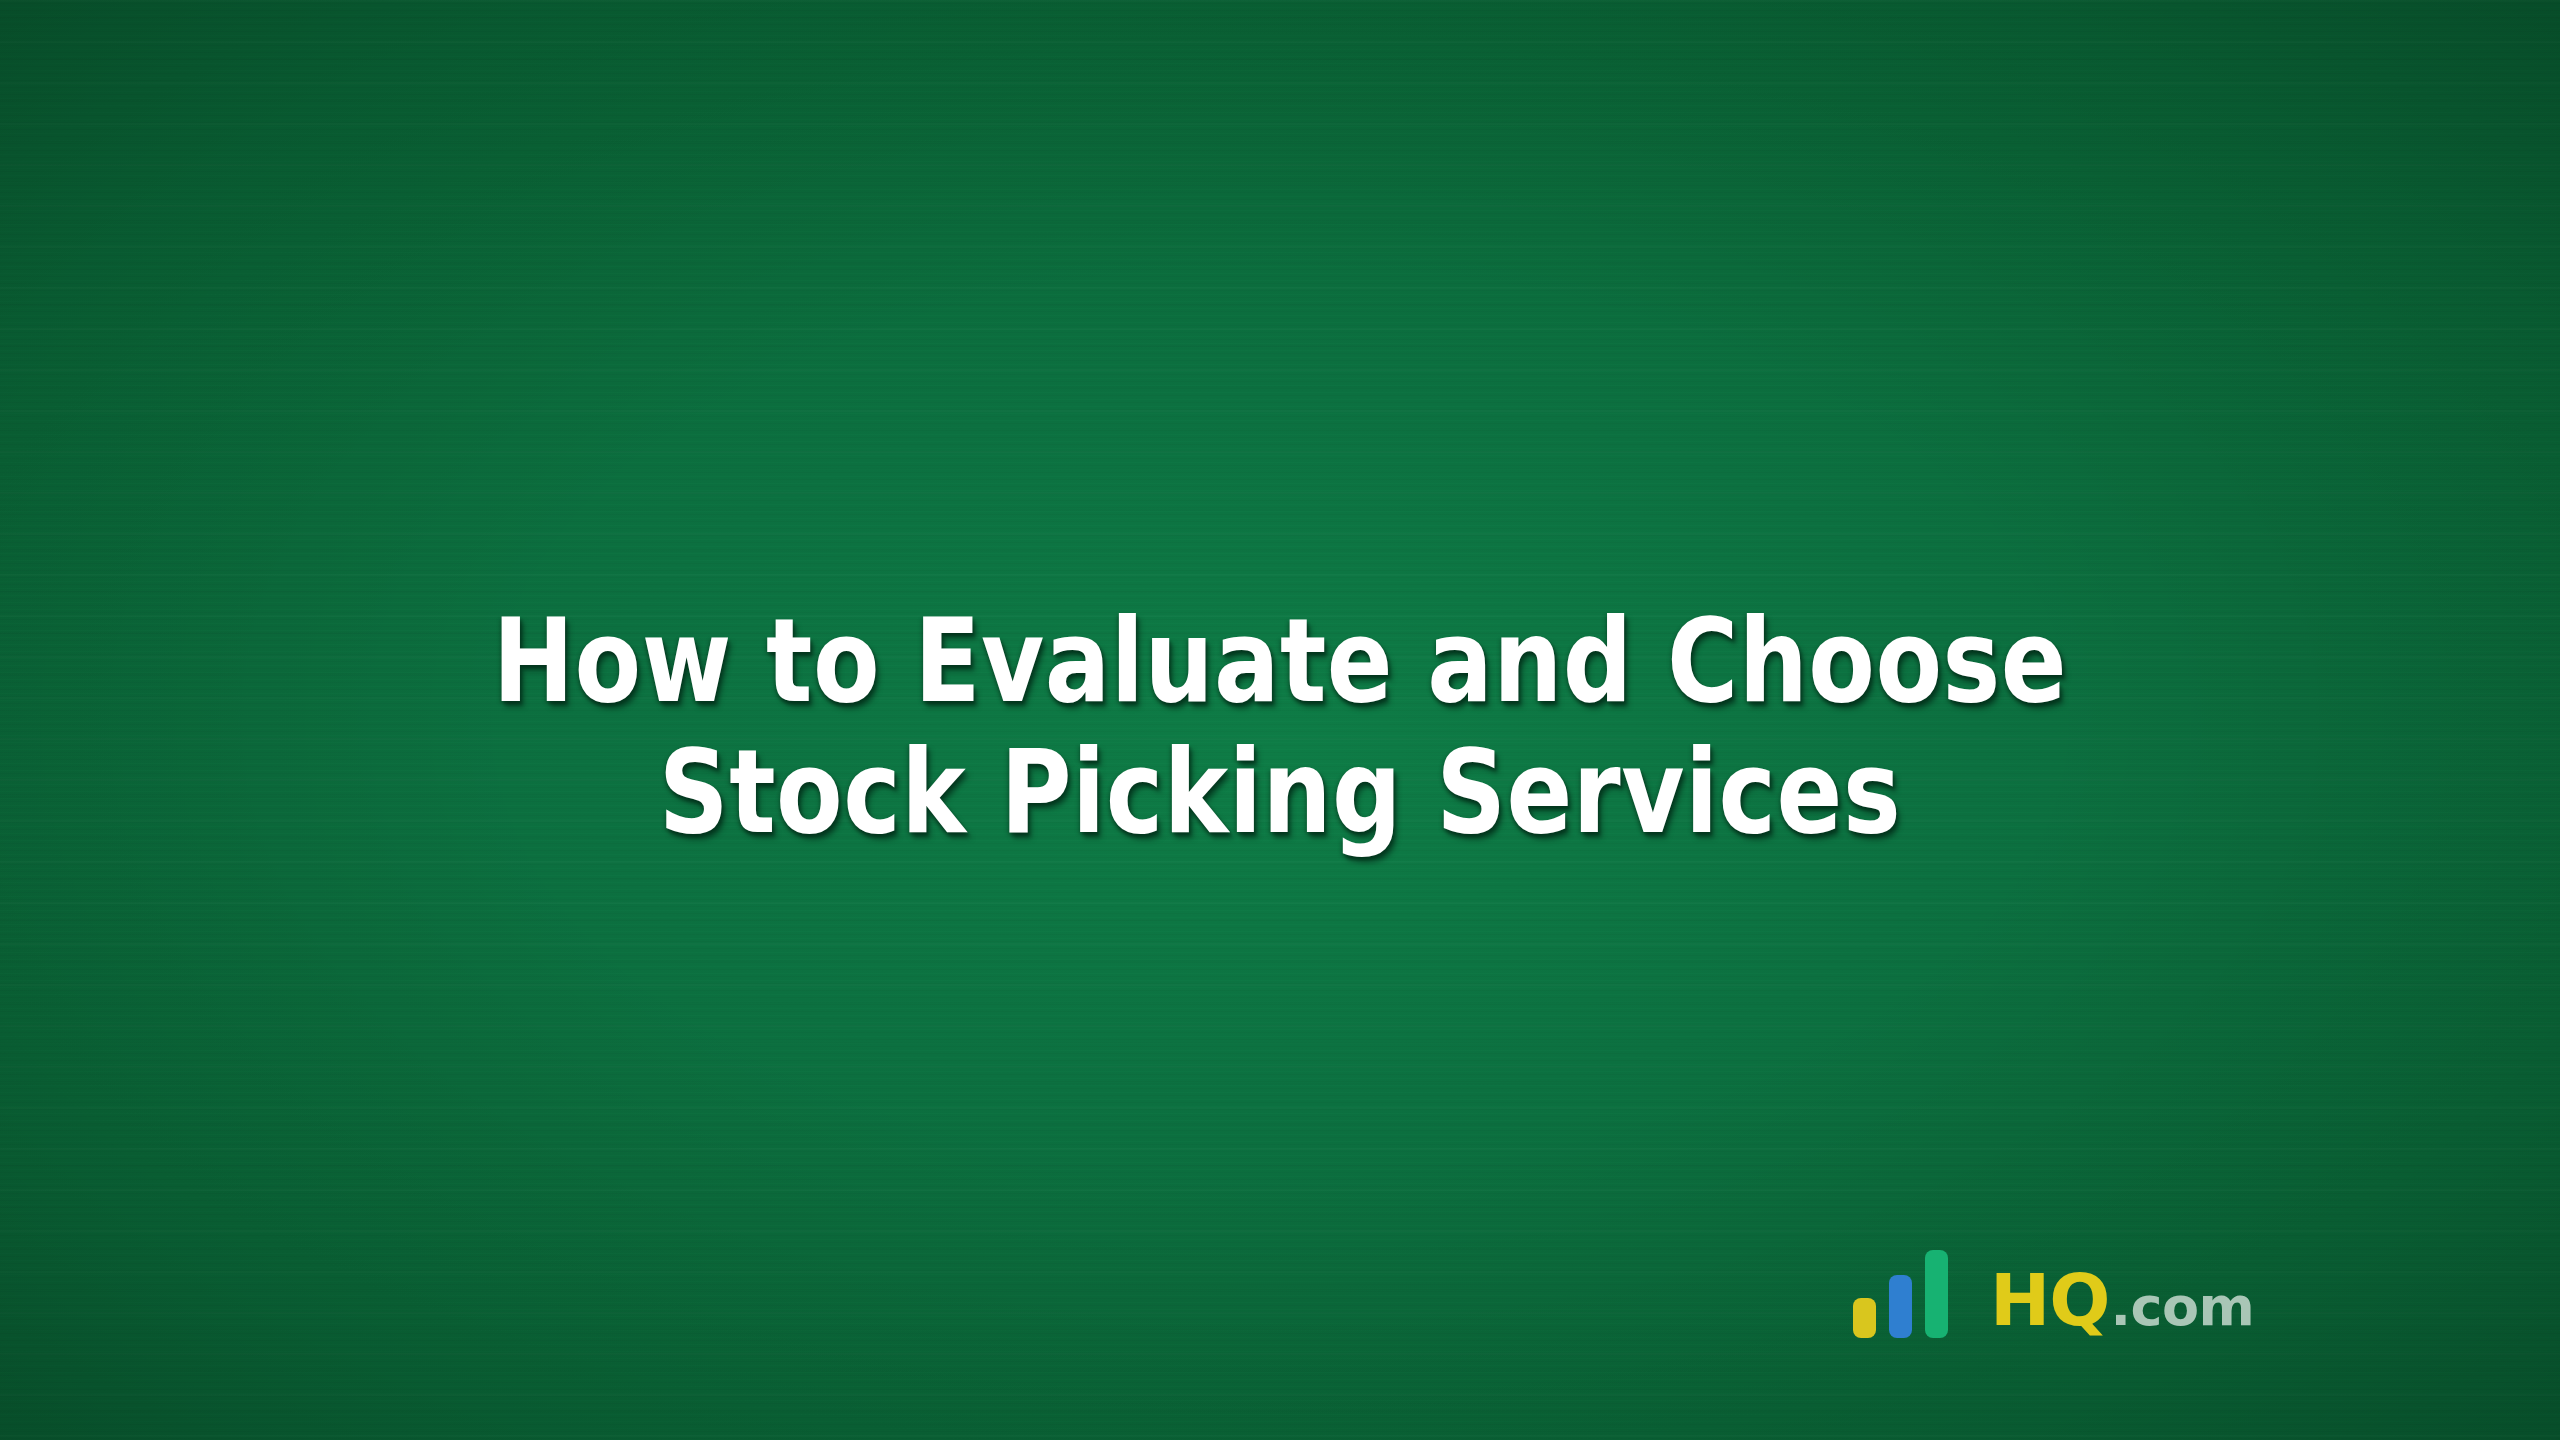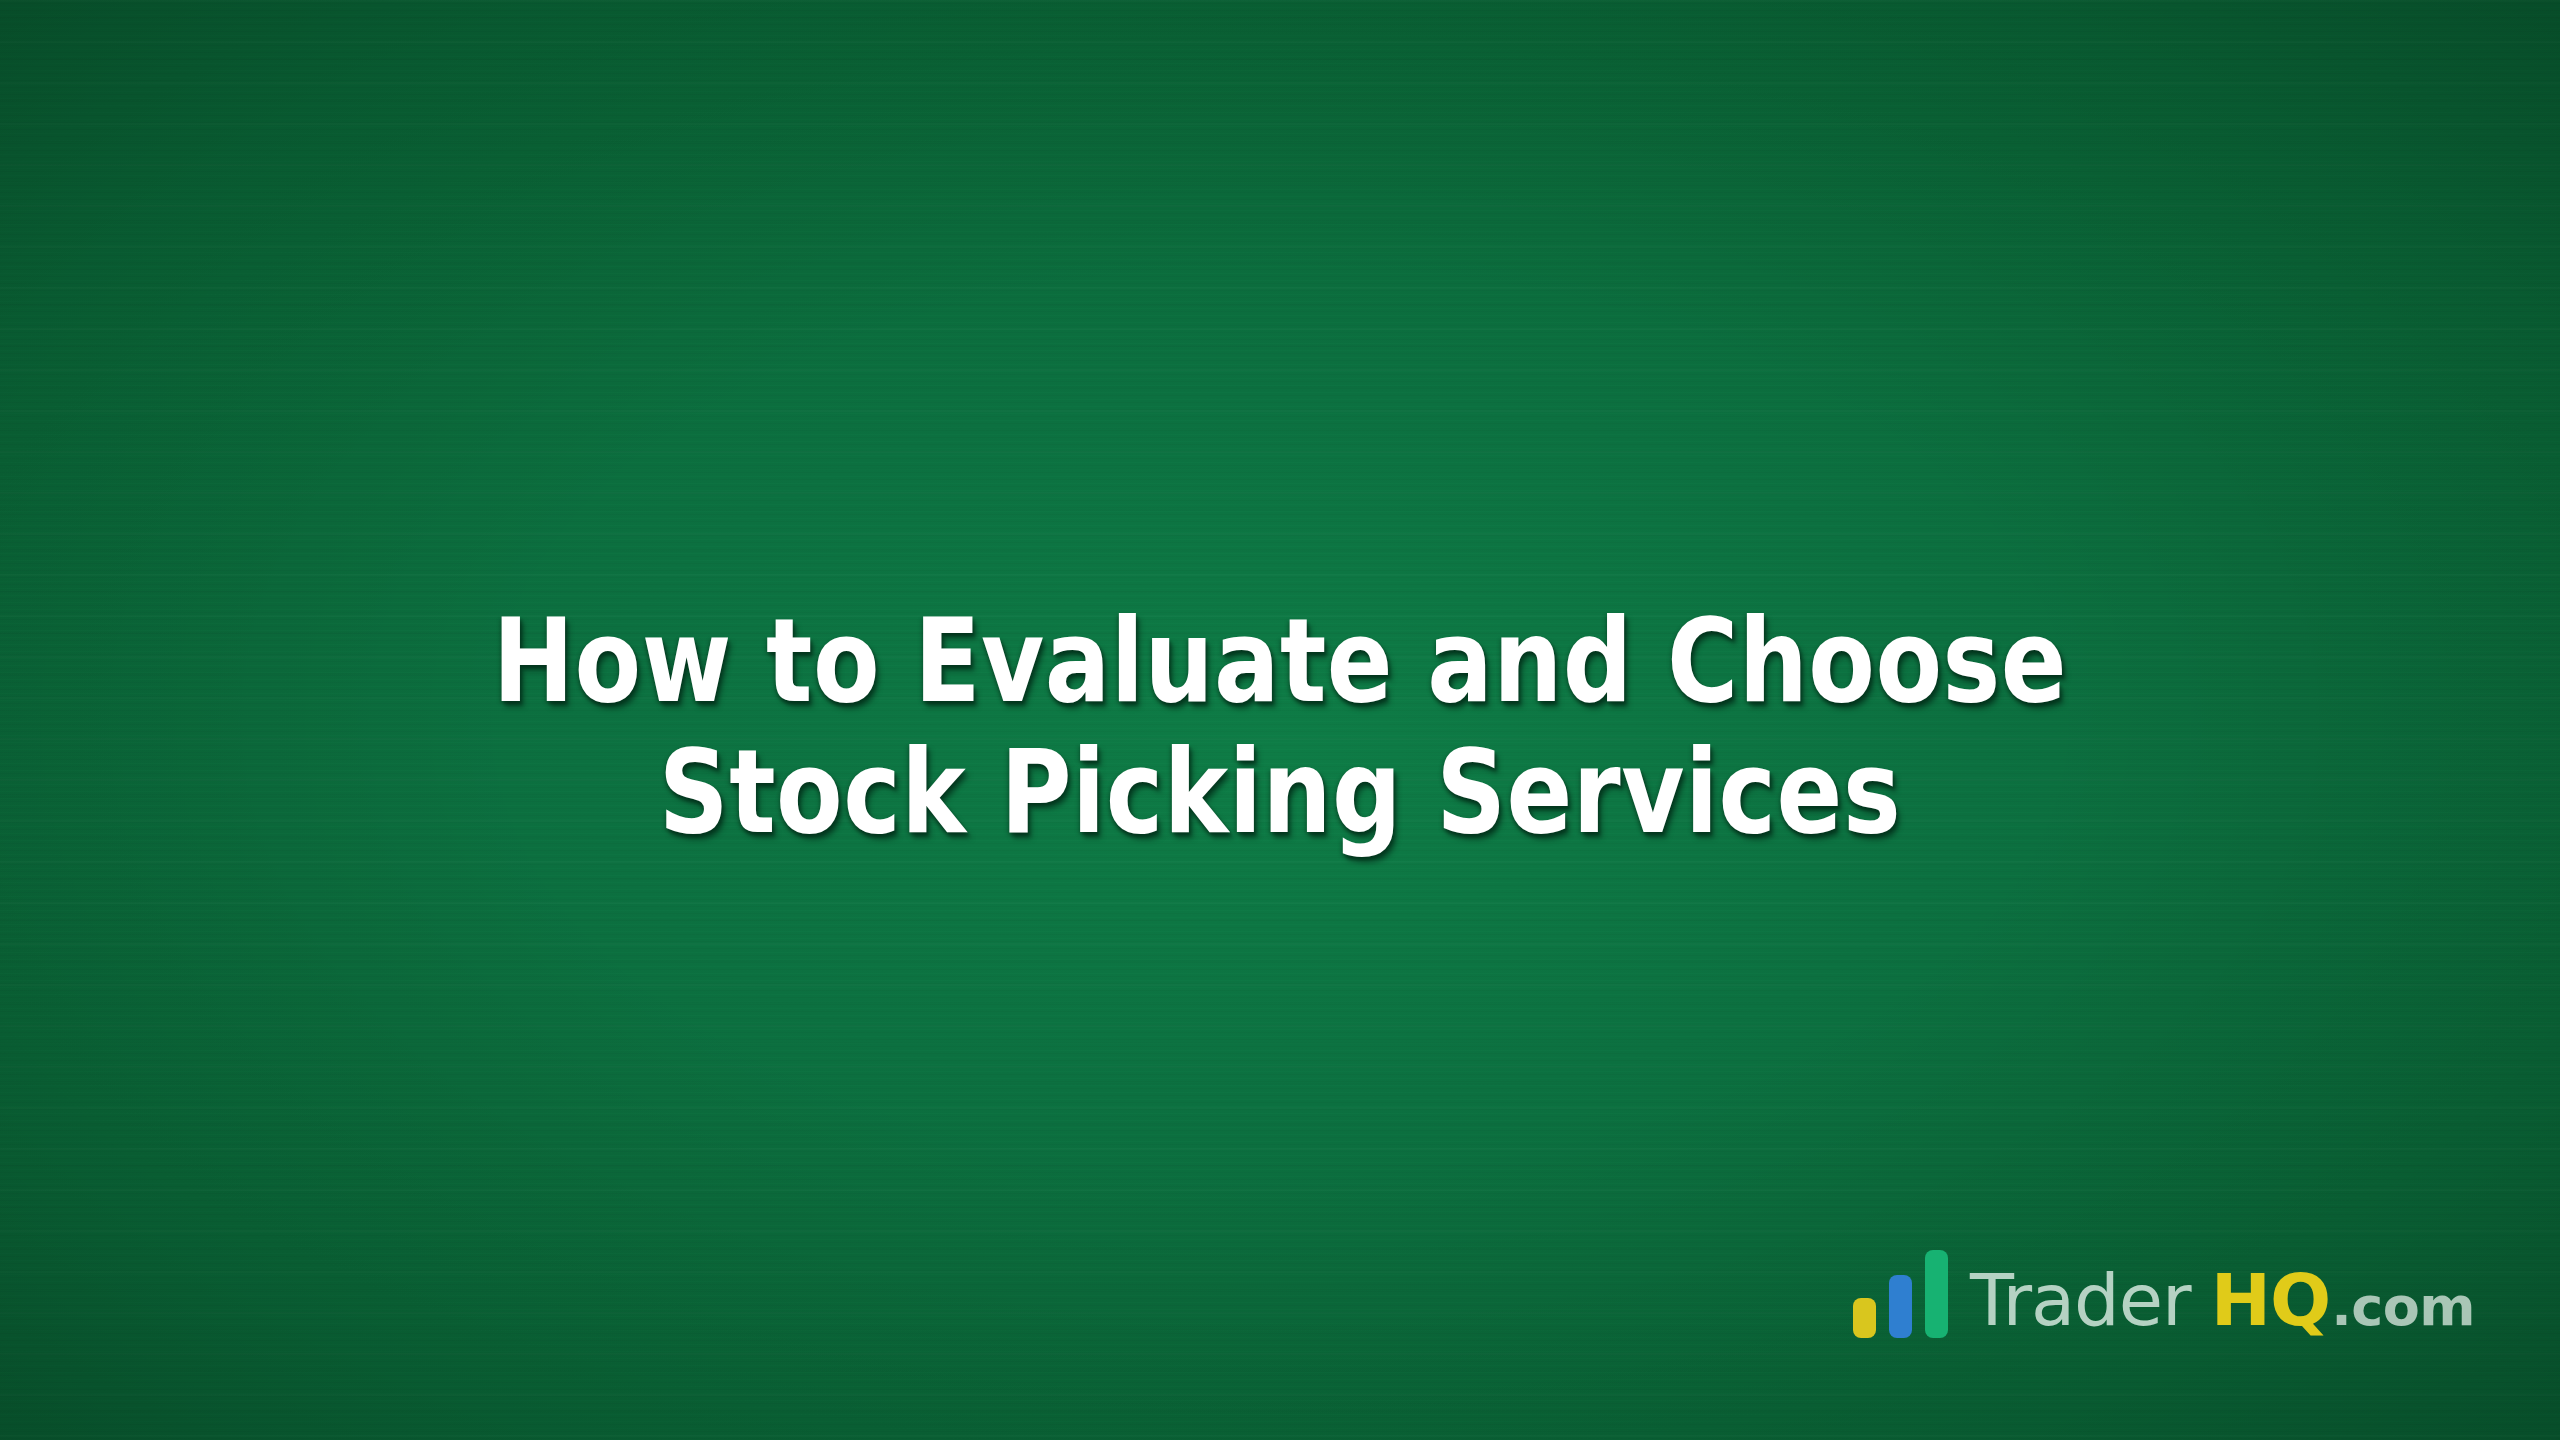--- a/index.html
+++ b/index.html
@@ -177,20 +177,19 @@
 
   <div id="logo">
 
     <div id="logo-bars">
       <div class="logo-bar bar-yellow"></div>
       <div class="logo-bar bar-blue"></div>
       <div class="logo-bar bar-green"></div>
     </div>
 
     <div id="logo-wordmark">
-      <span id="logo-trader">Trader</span>
       <span id="logo-hq">HQ</span>
       <span id="logo-com">.com</span>
     </div>
 
   </div>
 
 </div>
 
 </body></html>

